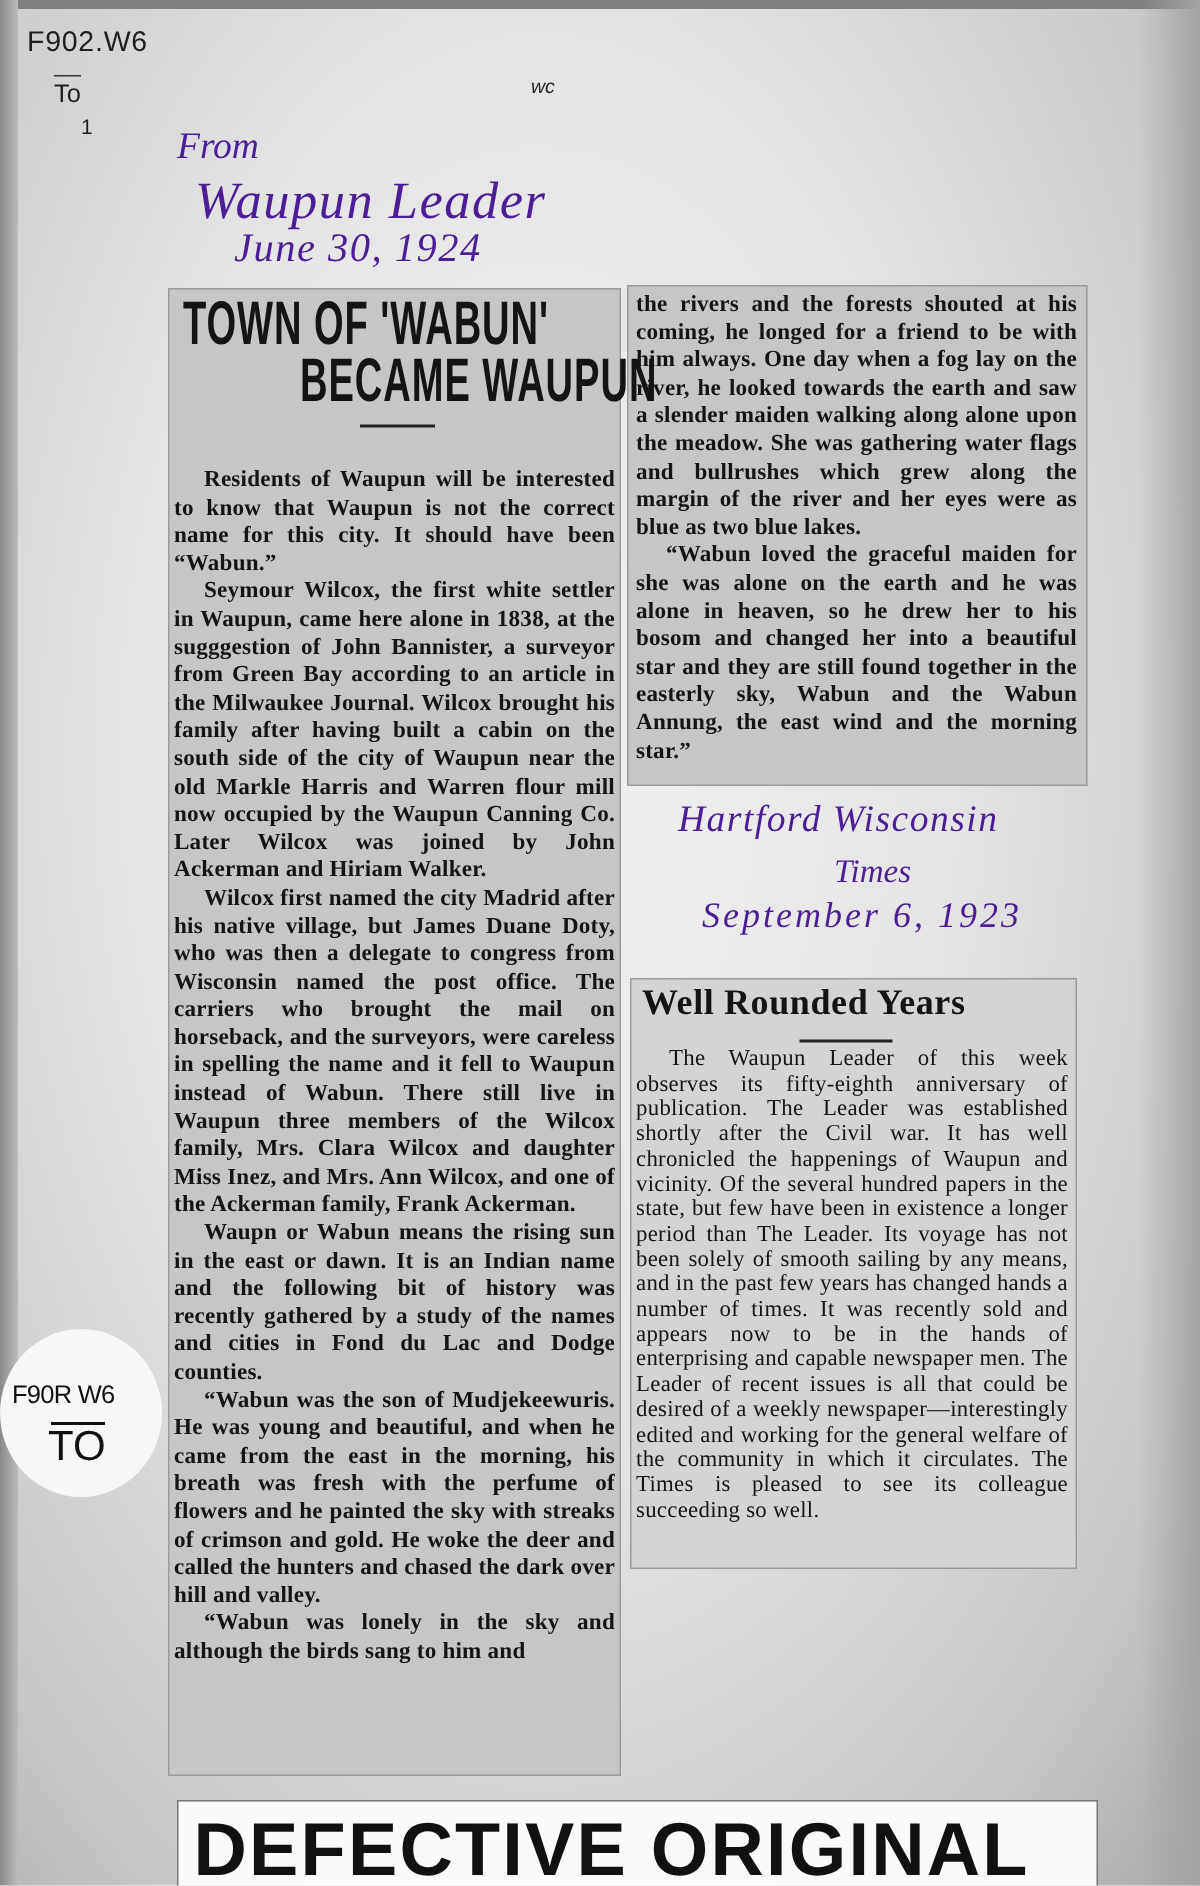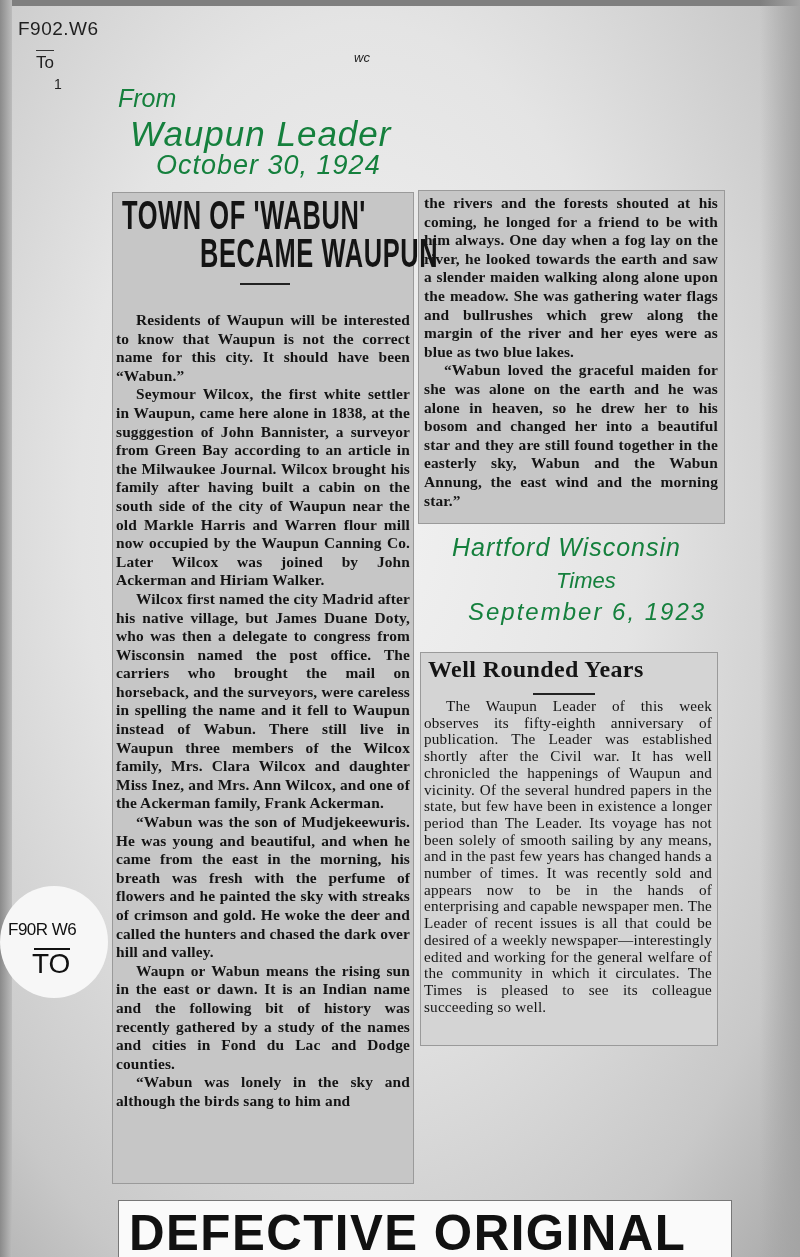--- a/index.html
+++ b/index.html
@@ -4,21 +4,21 @@
   <style>
     html, body { margin: 0; padding: 0; }
     body {
       width: 800px; height: 1257px; overflow: hidden; position: relative;
       background: radial-gradient(ellipse at 45% 40%, #f2f2f2 0%, #e4e4e4 45%, #c8c8c8 80%, #a9a9a9 100%);
       font-family: "Liberation Serif", serif; color: #141414;
     }
     .page-edge-left { position: absolute; left: 0; top: 0; width: 12px; height: 1257px; background: linear-gradient(90deg,#8a8a8a,#bcbcbc); }
     .page-edge-right { position: absolute; right: 0; top: 0; width: 40px; height: 1257px; background: linear-gradient(90deg,rgba(190,190,190,0),#a4a4a4); }
     .page-edge-top { position: absolute; left: 0; top: 0; width: 800px; height: 6px; background: #7f7f7f; }
-    .hand { position: absolute; font-family: Liberation Sans, sans-serif; font-style: italic; color: #15803d; }
+    .hand { position: absolute; font-family: Liberation Serif, serif; font-style: italic; color: #4c1d95; }
     .mark { position: absolute; font-family: "Liberation Sans", sans-serif; color: #1f1f1f; }
 
     .clip { position: absolute; background: #c6c6c6; border: 1px solid #9a9a9a; }
     .col { position: absolute; font-size: 15.4px; line-height: 18.6px; text-align: justify; letter-spacing: 0.15px; font-weight: bold; }
     .col p { margin: 0; text-indent: 20px; }
     .col p.cont { text-indent: 0; }
 
     .headline1 { font-family: "Liberation Sans", sans-serif; font-weight: bold; font-size: 41px; line-height: 42px; transform: scaleX(0.62); transform-origin: left top; white-space: nowrap; letter-spacing: 1px; }
     .rule { height: 2px; background: #222; }
 
@@ -40,38 +40,38 @@
 <div class="page-edge-right"></div>
 
 <div class="mark" style="left:18px;top:18px;font-size:19px;letter-spacing:0.5px;">F902.W6</div>
 <div class="mark" style="left:36px;top:50px;font-size:17px;border-top:1px solid #333;padding-top:2px;">To</div>
 <div class="mark" style="left:54px;top:76px;font-size:14px;">1</div>
 <div class="mark" style="left:354px;top:50px;font-size:13px;font-style:italic;">wc</div>
 
 <div>
   <div class="hand" style="left:118px;top:84px;font-size:25px;">From</div>
   <div class="hand" style="left:130px;top:114px;font-size:35px;letter-spacing:1px;">Waupun Leader</div>
-  <div class="hand" style="left:156px;top:150px;font-size:27px;letter-spacing:1px;">October 30, 1924</div>
+  <div class="hand" style="left:156px;top:150px;font-size:27px;letter-spacing:1px;">June 30, 1924</div>
 </div>
 
 <div class="clip" style="left:112px;top:192px;width:300px;height:990px;"></div>
 <div class="clip" style="left:418px;top:190px;width:305px;height:332px;"></div>
 
 <div style="position:absolute;left:122px;top:194px;width:290px;height:80px;">
   <div class="headline1" style="position:absolute;left:0;top:0;">TOWN OF 'WABUN'</div>
   <div class="headline1" style="position:absolute;left:78px;top:38px;">BECAME WAUPUN</div>
 </div>
 <div class="rule" style="position:absolute;left:240px;top:283px;width:50px;height:1.5px;"></div>
 
 <div class="col" style="left:116px;top:311px;width:294px;">
   <p>Residents of Waupun will be interested to know that Waupun is not the correct name for this city. It should have been “Wabun.”</p>
   <p>Seymour Wilcox, the first white settler in Waupun, came here alone in 1838, at the sugggestion of John Bannister, a surveyor from Green Bay according to an article in the Milwaukee Journal. Wilcox brought his family after having built a cabin on the south side of the city of Waupun near the old Markle Harris and Warren flour mill now occupied by the Waupun Canning Co. Later Wilcox was joined by John Ackerman and Hiriam Walker.</p>
   <p>Wilcox first named the city Madrid after his native village, but James Duane Doty, who was then a delegate to congress from Wisconsin named the post office. The carriers who brought the mail on horseback, and the surveyors, were careless in spelling the name and it fell to Waupun instead of Wabun. There still live in Waupun three members of the Wilcox family, Mrs. Clara Wilcox and daughter Miss Inez, and Mrs. Ann Wilcox, and one of the Ackerman family, Frank Ackerman.</p>
+  <p>Waupn or Wabun means the rising sun in the east or dawn. It is an Indian name and the following bit of history was recently gathered by a study of the names and cities in Fond du Lac and Dodge counties.</p>
   <p>“Wabun was the son of Mudjekeewuris. He was young and beautiful, and when he came from the east in the morning, his breath was fresh with the perfume of flowers and he painted the sky with streaks of crimson and gold. He woke the deer and called the hunters and chased the dark over hill and valley.</p>
-  <p>Waupn or Wabun means the rising sun in the east or dawn. It is an Indian name and the following bit of history was recently gathered by a study of the names and cities in Fond du Lac and Dodge counties.</p>
   <p>“Wabun was lonely in the sky and although the birds sang to him and</p>
 </div>
 
 <div class="col" style="left:424px;top:194px;width:294px;">
   <p class="cont">the rivers and the forests shouted at his coming, he longed for a friend to be with him always. One day when a fog lay on the river, he looked towards the earth and saw a slender maiden walking along alone upon the meadow. She was gathering water flags and bullrushes which grew along the margin of the river and her eyes were as blue as two blue lakes.</p>
   <p>“Wabun loved the graceful maiden for she was alone on the earth and he was alone in heaven, so he drew her to his bosom and changed her into a beautiful star and they are still found together in the easterly sky, Wabun and the Wabun Annung, the east wind and the morning star.”</p>
 </div>
 
 <div>
   <div class="hand" style="left:452px;top:533px;font-size:25px;letter-spacing:1px;">Hartford Wisconsin</div>

